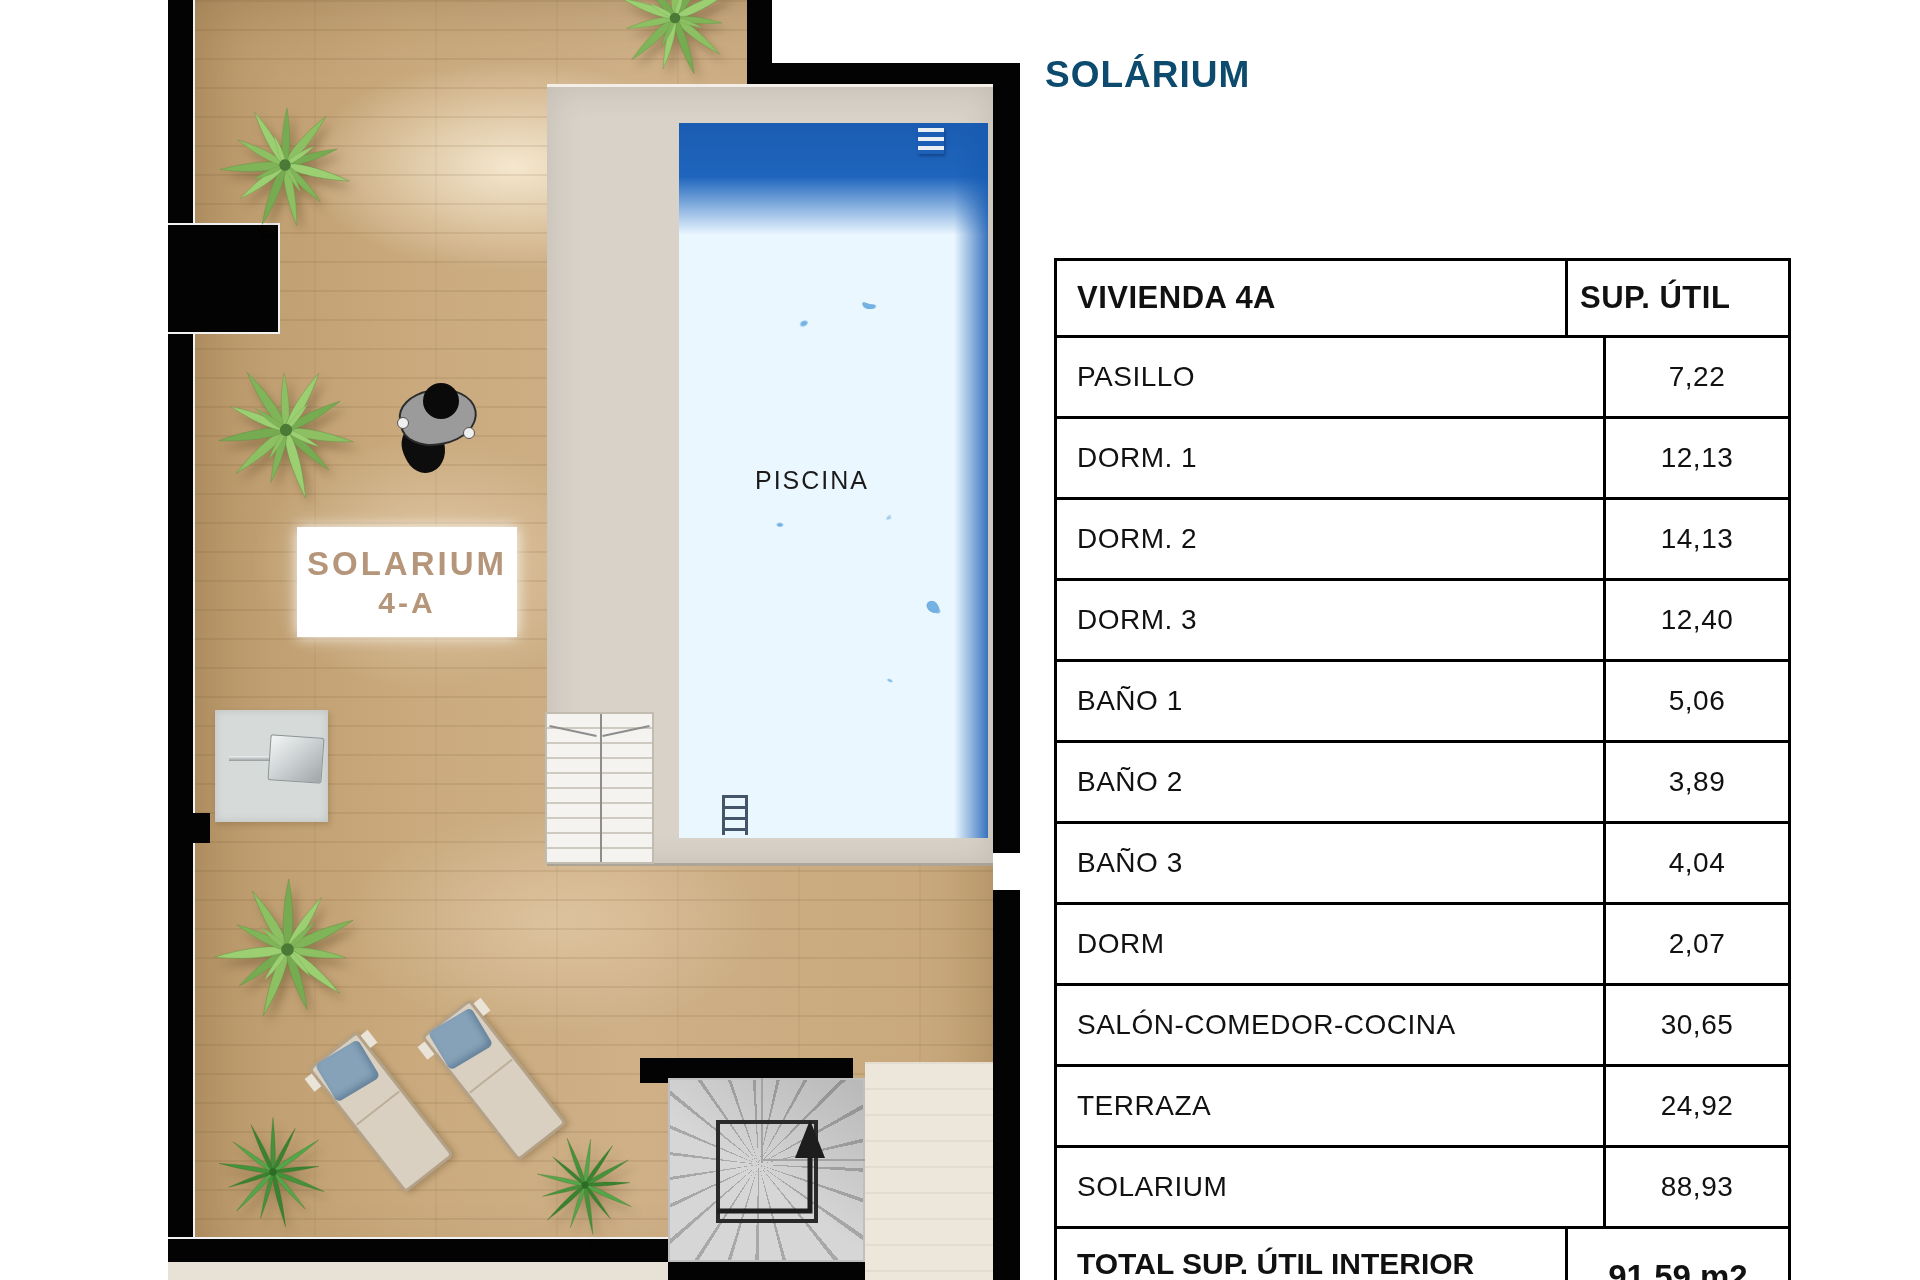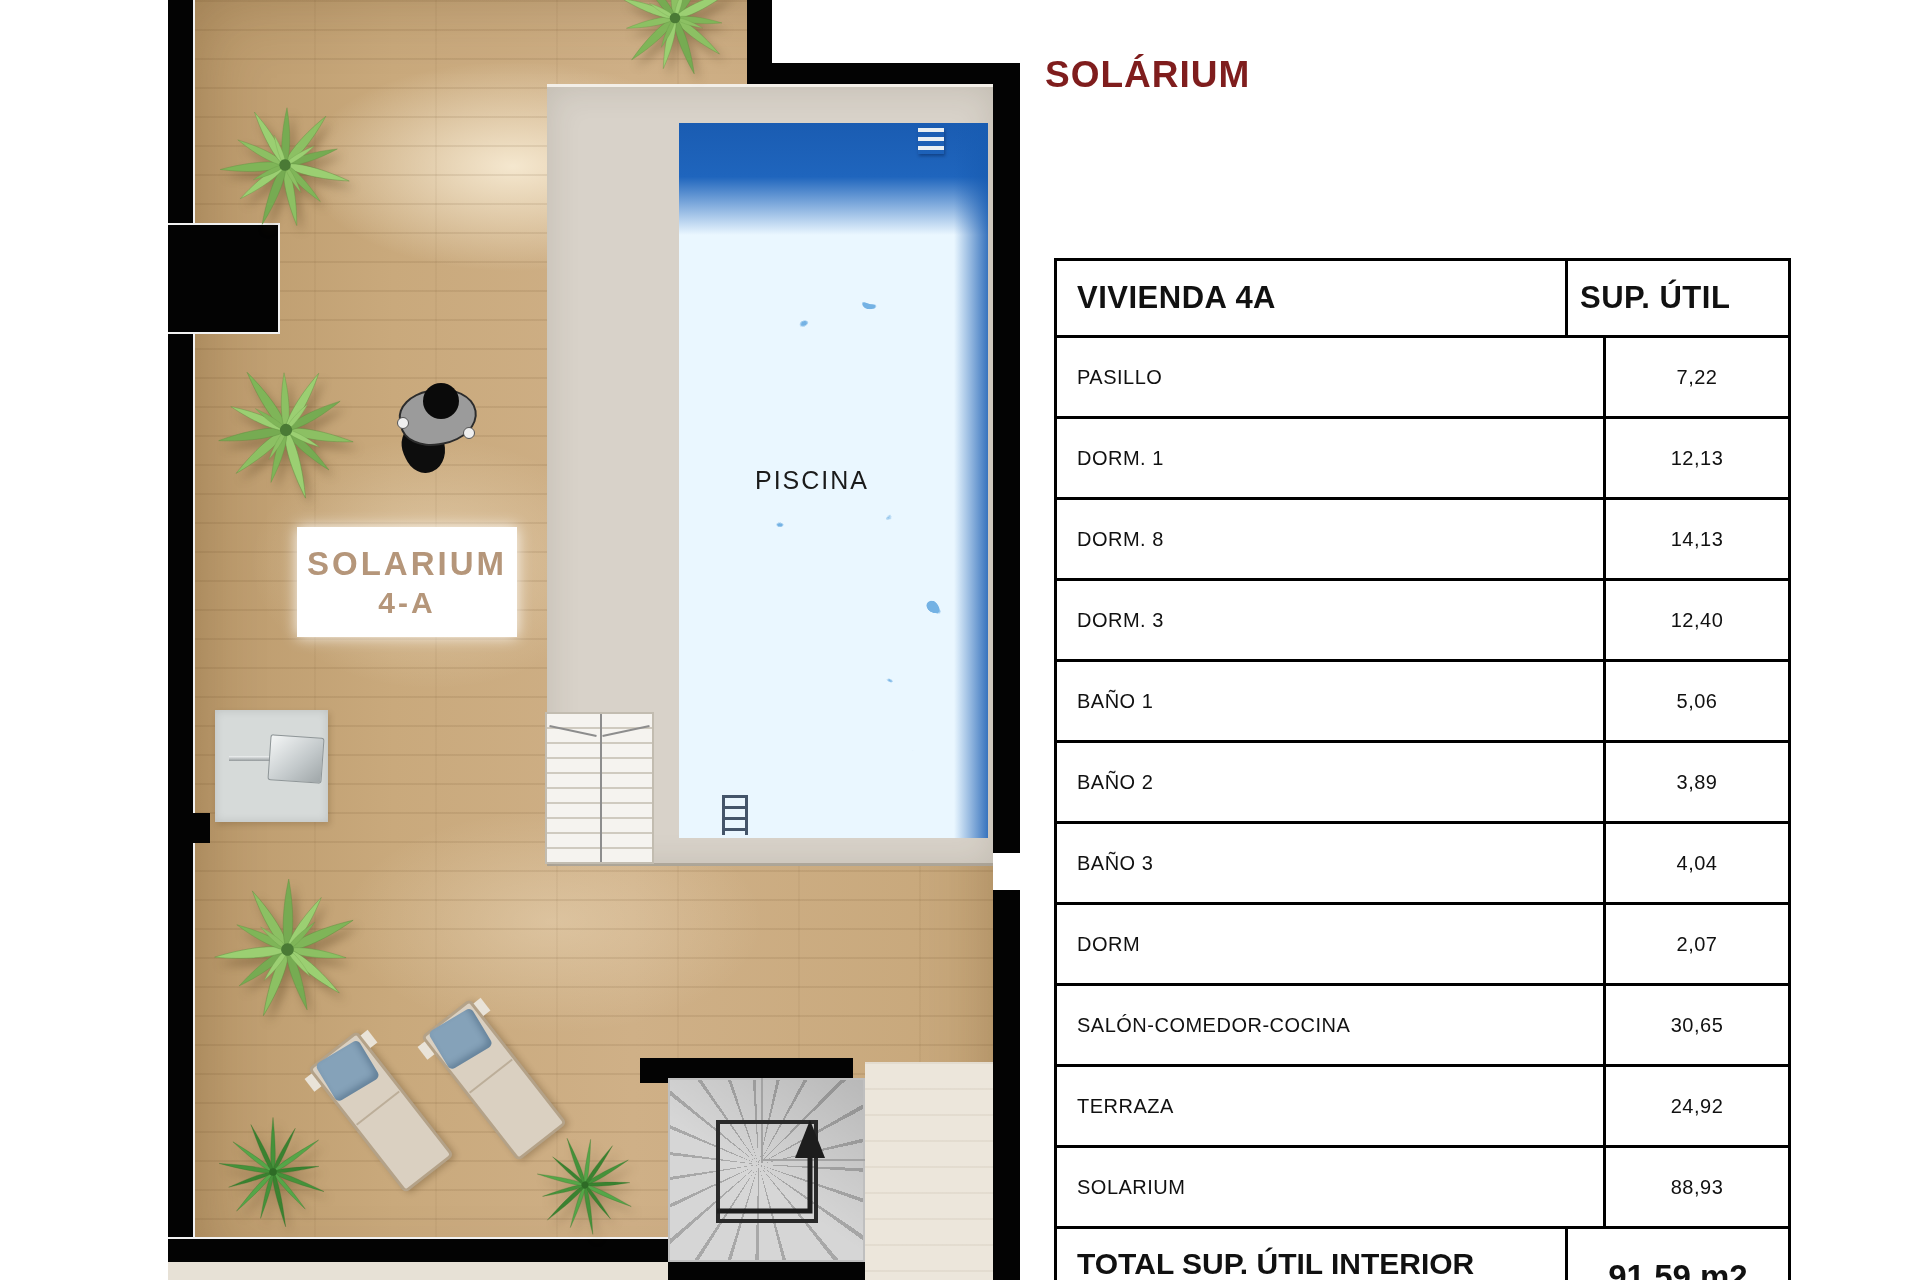--- a/index.html
+++ b/index.html
@@ -109,31 +109,31 @@
   .lounger .pillow{position:absolute;left:5px;top:4px;width:50px;height:44px;background:#85a2b9;
     border-radius:5px;transform:rotate(7deg);box-shadow:inset -3px -4px 6px rgba(0,30,60,0.25);}
   .lounger .tab-a{position:absolute;left:-9px;top:6px;width:9px;height:16px;background:#e9e3d8;}
   .lounger .tab-b{position:absolute;right:-9px;top:6px;width:9px;height:16px;background:#e9e3d8;}
   .lounger-1{left:195px;top:1033px;}
   .lounger-2{left:308px;top:1001px;}
 
   .plant{position:absolute;filter:drop-shadow(5px 7px 5px rgba(70,45,15,0.35));}
 
   
-  .doc-title{position:absolute;left:1045px;top:52px;color:#7f1d1d;font-weight:bold;
+  .doc-title{position:absolute;left:1045px;top:52px;color:#0c4a6e;font-weight:bold;
     font-size:37px;letter-spacing:1px;line-height:46px;}
   .ptable{position:absolute;left:1054px;top:258px;width:737px;border:3px solid #000;background:#fff;
     box-sizing:border-box;color:#111;}
   .trow{display:flex;border-top:3px solid #000;}
   .trow:first-child{border-top:none;}
   .cell-l{width:508px;display:flex;align-items:center;padding-left:20px;box-sizing:border-box;}
   .cell-r{flex:1;border-left:3px solid #000;display:flex;align-items:center;justify-content:center;box-sizing:border-box;}
   .row-head{height:74px;font-weight:bold;font-size:31px;letter-spacing:0.5px;}
   .row-head .cell-r{justify-content:flex-start;padding-left:12px;}
-  .row-data{height:78px;font-size:20px;letter-spacing:0.5px;gap:38px;}
+  .row-data{height:78px;font-size:28px;letter-spacing:0.5px;gap:38px;}
   .row-total{height:70px;font-weight:bold;}
   .row-total .cell-l{font-size:30px;}
   .row-total .cell-r{font-size:33px;padding-top:26px;}
 </style>
 </head>
 <body>
 
 <svg width="0" height="0" style="position:absolute" aria-hidden="true">
   <defs>
     <g id="fern">
@@ -294,21 +294,21 @@
   </div>
   <div class="trow row-data">
     <div class="cell-l">PASILLO</div>
     <div class="cell-r">7,22</div>
   </div>
   <div class="trow row-data">
     <div class="cell-l">DORM. 1</div>
     <div class="cell-r">12,13</div>
   </div>
   <div class="trow row-data">
-    <div class="cell-l">DORM. 8</div>
+    <div class="cell-l">DORM. 2</div>
     <div class="cell-r">14,13</div>
   </div>
   <div class="trow row-data">
     <div class="cell-l">DORM. 3</div>
     <div class="cell-r">12,40</div>
   </div>
   <div class="trow row-data">
     <div class="cell-l">BAÑO 1</div>
     <div class="cell-r">5,06</div>
   </div>

